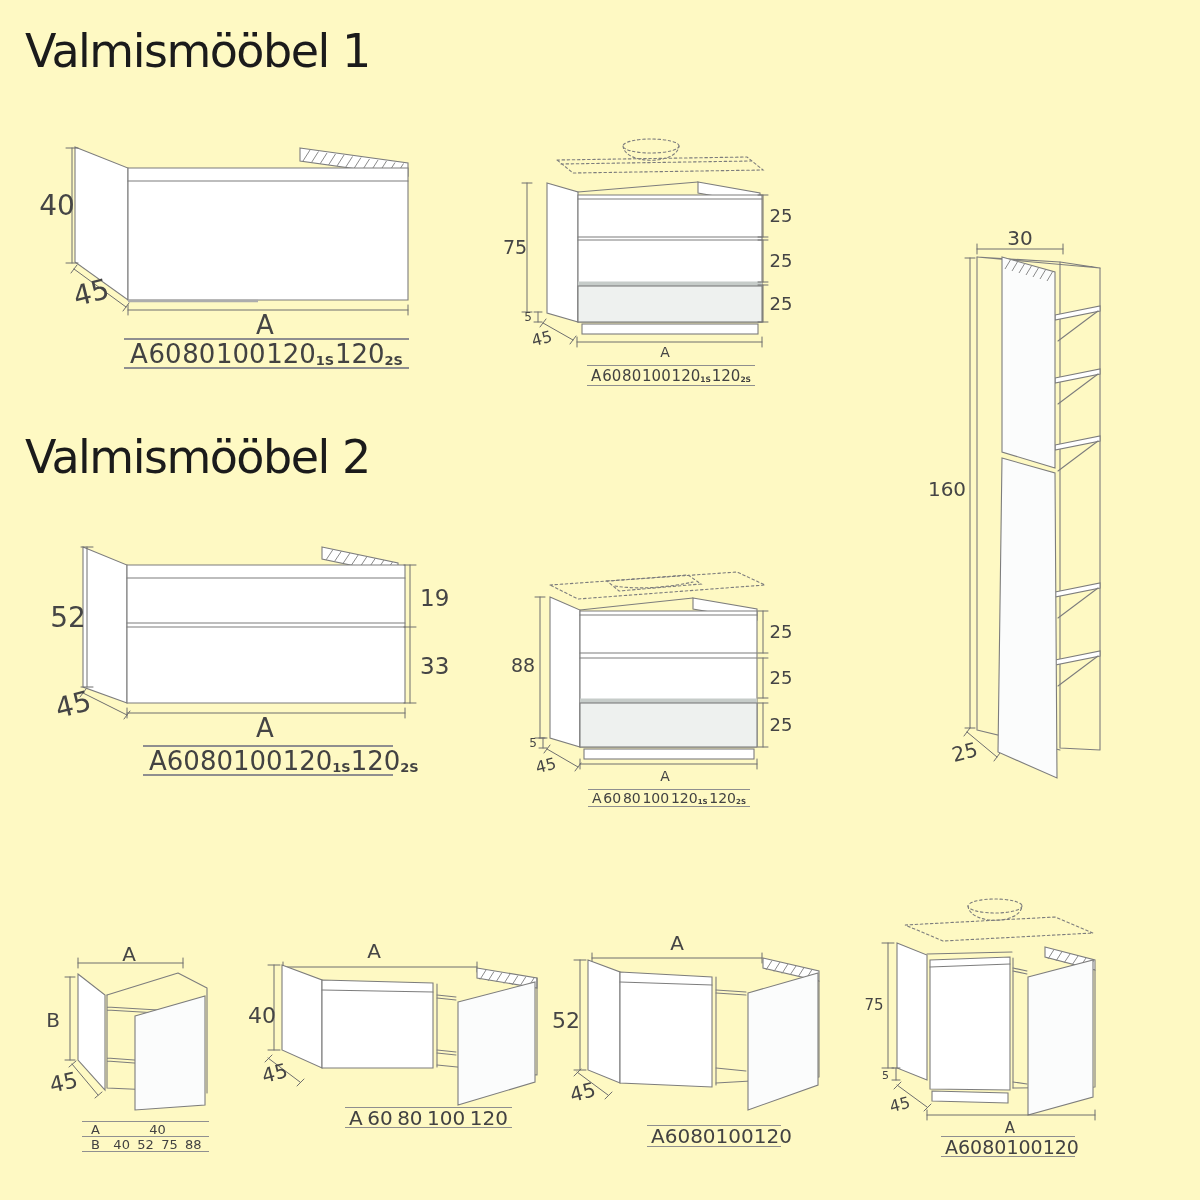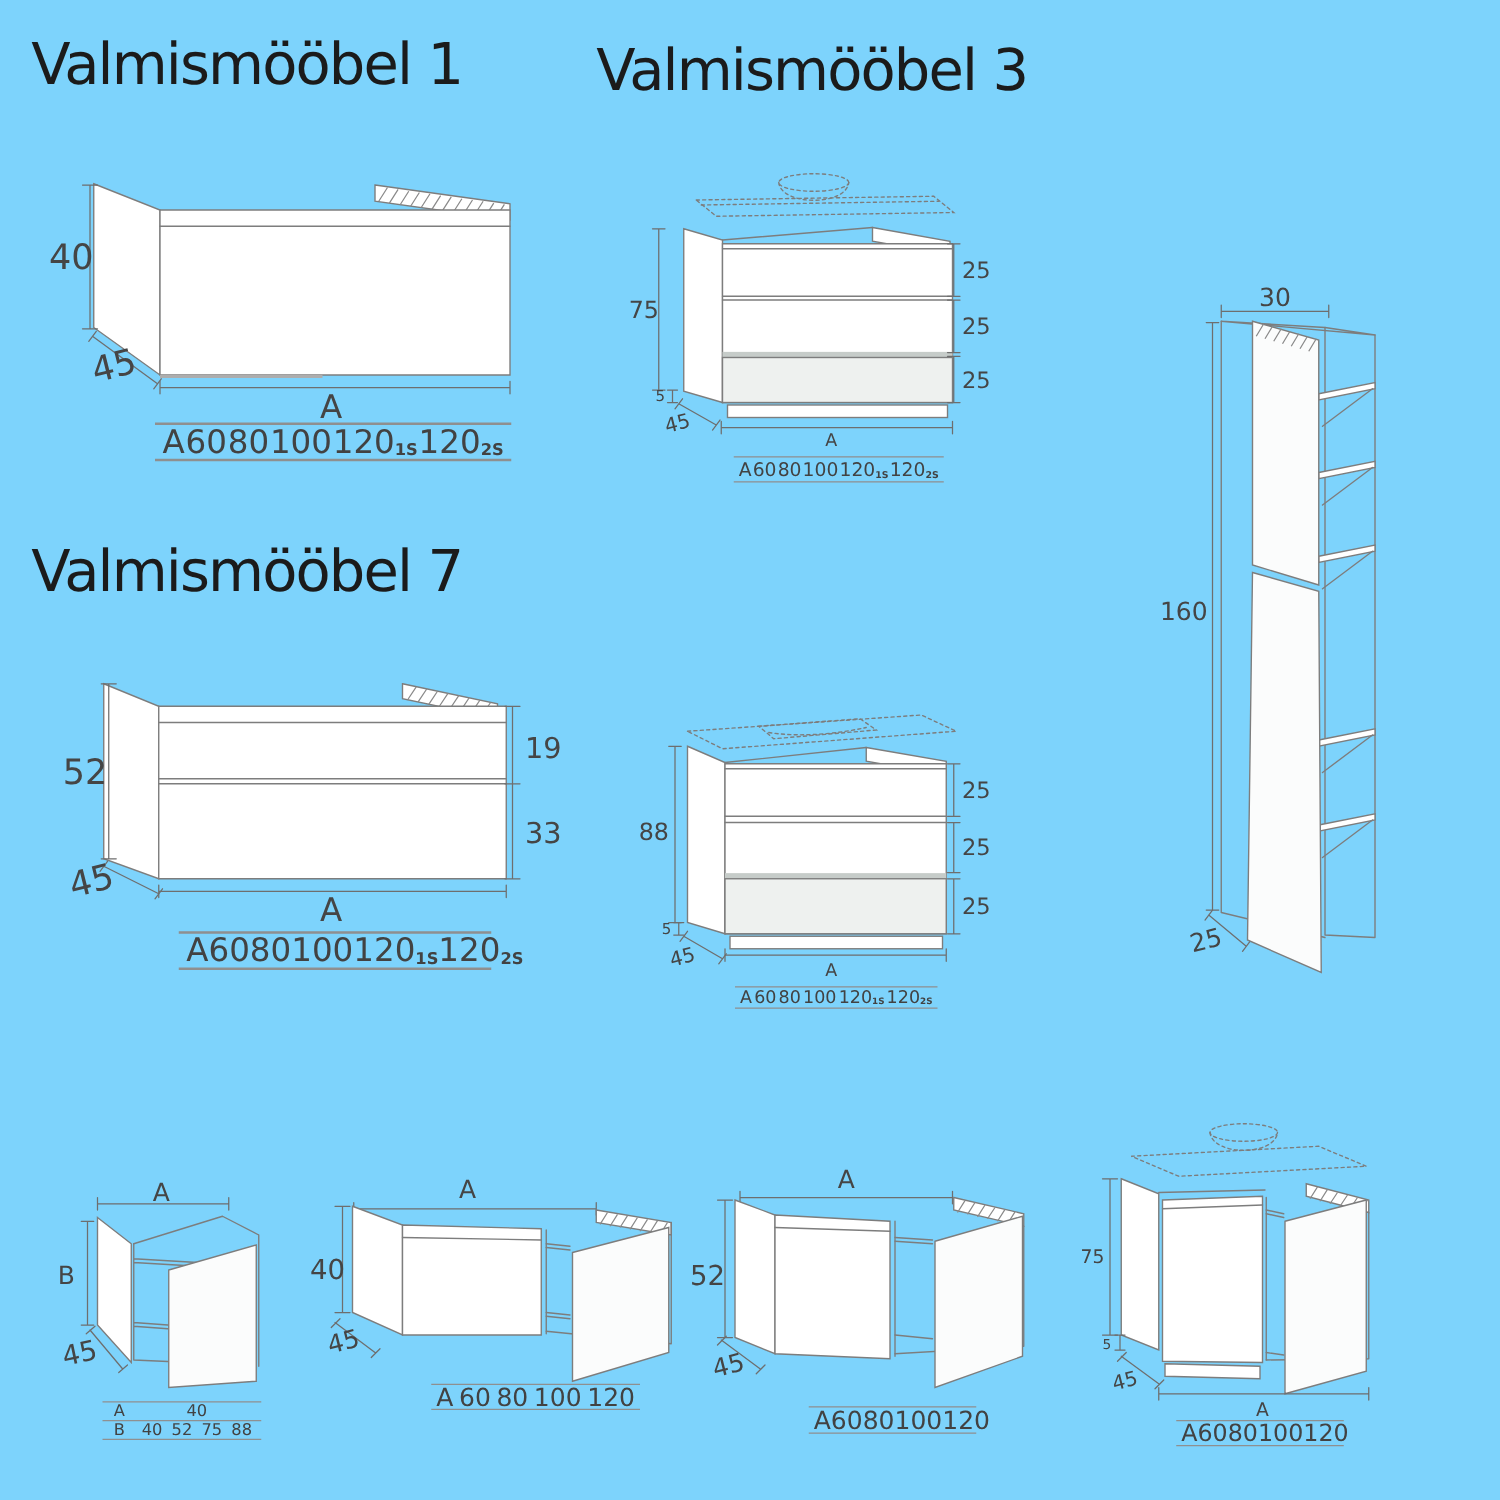--- a/index.html
+++ b/index.html
@@ -1,16 +1,16 @@
 <!DOCTYPE html>
 <html><head>
 <meta charset="utf-8">
 <style>
   html,body{margin:0;padding:0;background:#fff;}
-  .page{position:relative;width:1200px;height:1200px;background:#7dd3fc;overflow:hidden;
+  .page{position:relative;width:1200px;height:1200px;background:#fef9c3;overflow:hidden;
         font-family:"DejaVu Sans",sans-serif;}
   .title{position:absolute;margin:0;font-weight:400;font-size:46px;color:#1b1b1b;
          letter-spacing:-1.5px;white-space:nowrap;}
   svg{position:absolute;overflow:visible;}
   
   .s  {stroke:#7d7d7d;stroke-width:1.1;fill:none;stroke-linecap:round;}
   .fw {stroke:#7d7d7d;stroke-width:1.1;fill:#ffffff;}
   .fd {stroke:#7d7d7d;stroke-width:1.1;fill:#fbfcfc;}
   .fg {stroke:#7d7d7d;stroke-width:1.1;fill:#eef1ef;}
   .band{fill:#c6ccc9;stroke:none;}
@@ -37,22 +37,21 @@
   .tblc .lab{width:24px;padding-left:9px;box-sizing:border-box;}
   .tblc .one{flex:1;text-align:center;}
   .tblc .vals{flex:1;display:flex;justify-content:space-evenly;}
 </style>
 </head>
 <body>
 
 <div class="page">
 
   <h1 class="title" style="left:25px;top:24px;">Valmismööbel 1</h1>
-  <h1 class="title" style="left:477px;top:29px;">Valmismööbel 3</h1>
-  <h1 class="title" style="left:25px;top:430px;">Valmismööbel 7</h1>
+  <h1 class="title" style="left:25px;top:430px;">Valmismööbel 2</h1>
 
   <svg style="left:30px;top:135px;" width="400" height="205" viewBox="0 0 400 205">
     <g>
       <polygon class="fw" points="45,12 98,33 98,165 45,127"></polygon>
       <polygon class="fw" points="270,13 378,28 378,41 270,26"></polygon>
       <path class="hatch" d="M273,26 L280,15 M281.5,27.5 L288.5,16.5 M290,29 L297,18 M298.5,30 L305.5,19 M307,31 L314,20 M315.5,32.5 L322.5,21.5 M324,33.5 L331,22.5 M332.5,35 L339.5,24 M341,36 L348,25 M349.5,37 L356.5,26 M358,38.5 L365,27.5 M366.5,39.5 L373.5,28.5"></path>
       <polygon class="fw" points="98,33 378,33 378,165 98,165"></polygon>
       <path class="s" d="M98,46 L378,46"></path>
       <path class="thick" d="M98,166 L228,166"></path>
     </g>

